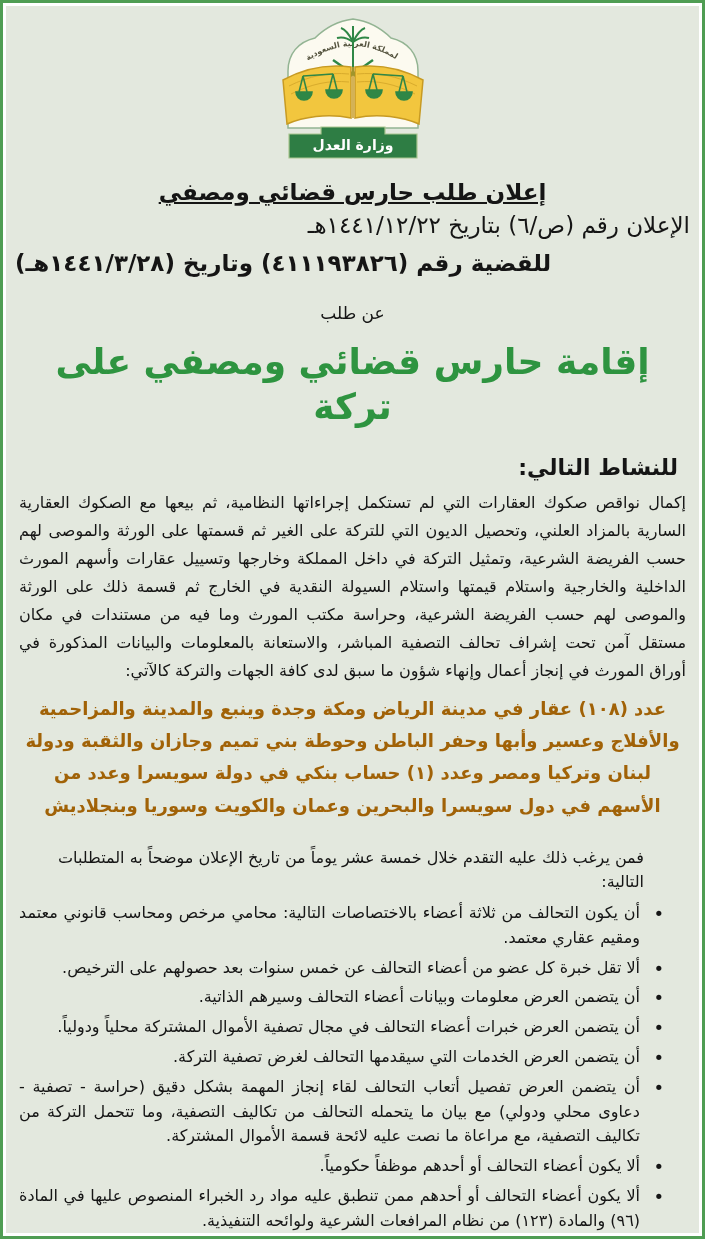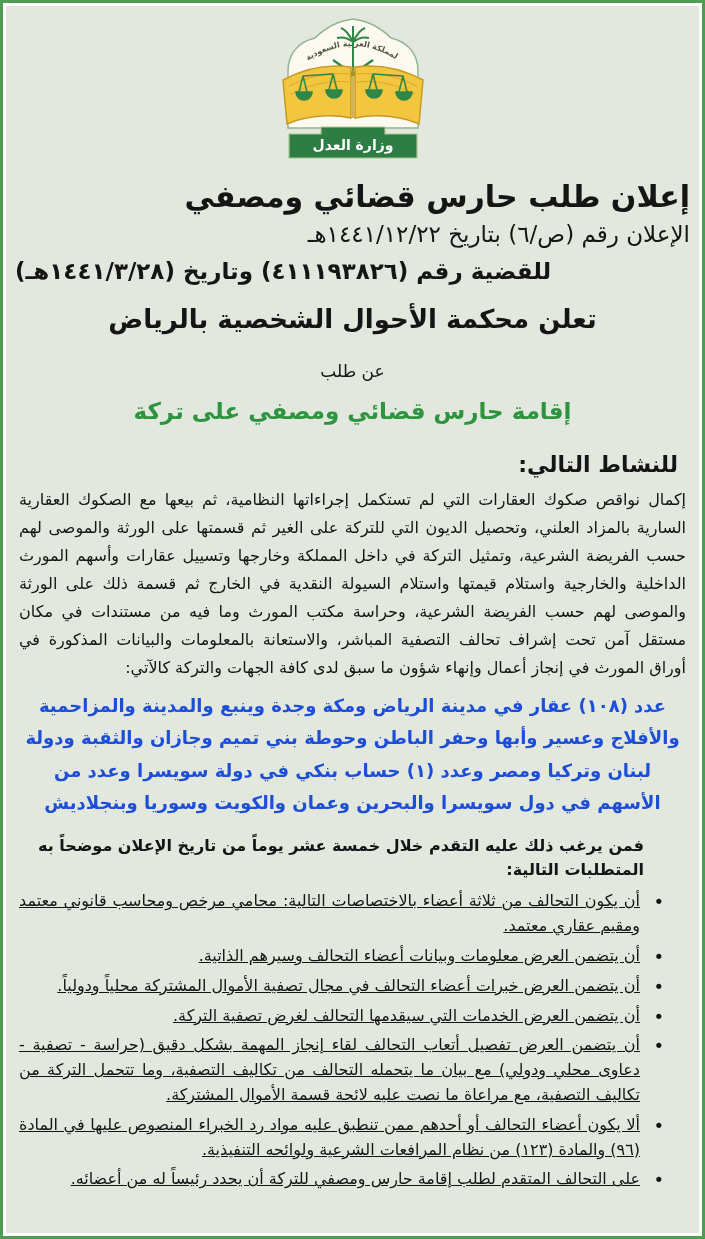--- a/index.html
+++ b/index.html
@@ -10,39 +10,38 @@
     box-sizing:border-box;
     background:#e3e8de;
     border:3px solid #4f9d53;
     box-shadow: inset 0 0 0 3px #ffffff;
     overflow:hidden;
     direction:rtl;
     font-family:"DejaVu Sans","Liberation Sans",sans-serif;
     color:#151515;
   }
   .logo-wrap{width:200px;margin:13px auto 0;display:block;}
-  .h1{margin:10px 12px 0;font-size:30px;line-height:1.25;font-weight:800;text-align:right;}
+  .h1{margin:10px 12px 0;font-size:23px;line-height:1.25;font-weight:800;text-align:center;text-decoration:underline;}
   .h2{margin:4px 12px 0;font-size:23px;line-height:1.3;font-weight:400;text-align:right;}
   .h3{margin:8px 12px 16px;font-size:23px;line-height:1.3;font-weight:800;text-align:left;}
   .h4{margin:13px 12px 0;font-size:26px;line-height:1.3;font-weight:800;text-align:center;}
   .sub{margin:24px 12px 16px;font-size:17px;font-weight:500;text-align:center;}
-  .green-title{margin:8px 12px 0;font-size:23px;line-height:1.25;font-weight:800;text-align:center;color:#2e9440;}
+  .green-title{margin:8px 12px 0;font-size:36px;line-height:1.25;font-weight:800;text-align:center;color:#2e9440;}
   .section-label{margin:26px 24px 0;font-size:22px;font-weight:700;text-align:right;}
   .para{margin:9px 16px 8px;font-size:16px;font-weight:500;line-height:1.75;text-align:justify;}
-  .green-para{margin:7px 20px 0;font-size:18px;font-weight:700;color:#1d4ed8;line-height:1.8;text-align:center;}
-  .intro{margin:15px 58px 0 16px;font-size:16px;font-weight:700;line-height:1.5;text-align:right;}
+  .green-para{margin:7px 20px 0;font-size:18px;font-weight:700;color:#a16207;line-height:1.8;text-align:center;}
+  .intro{margin:24px 58px 0 16px;font-size:16px;font-weight:400;line-height:1.5;text-align:right;}
   ul.reqs{margin:7px 0 0;padding:0 36px 0 16px;list-style:none;}
   ul.reqs li{
     position:relative;
     padding-right:26px;
     margin-top:5px;
     font-size:16px;font-weight:500;
     line-height:1.55;
     text-align:justify;
-    text-decoration:underline;
   }
   ul.reqs li::before{
     content:"\2022";
     position:absolute;right:2px;top:-1px;
     font-size:18px;color:#151515;
   }
 </style>
 </head>
 <body>
 
@@ -104,33 +103,34 @@
       <g>
         <path d="M36,118 L68,118 L68,111 L132,111 L132,118 L164,118 L164,142 L36,142 Z" fill="#2e7d44" stroke="#a9c58f" stroke-width="1.2"></path>
         <text x="100" y="134" text-anchor="middle" font-size="14" font-weight="bold" fill="#ffffff">وزارة العدل</text>
       </g>
     </svg>
   </div>
 
   <div class="h1">إعلان طلب حارس قضائي ومصفي</div>
   <div class="h2">الإعلان رقم (ص/٦) بتاريخ ١٤٤١/١٢/٢٢هـ</div>
   <div class="h3">للقضية رقم (٤١١١٩٣٨٢٦) وتاريخ (١٤٤١/٣/٢٨هـ)</div>
-  <div class="h4">تعلن محكمة الأحوال الشخصية بالرياض</div>
   <div class="sub">عن طلب</div>
   <div class="green-title">إقامة حارس قضائي ومصفي على تركة</div>
 
   <div class="section-label">للنشاط التالي:</div>
   <div class="para">إكمال نواقص صكوك العقارات التي لم تستكمل إجراءاتها النظامية، ثم بيعها مع الصكوك العقارية السارية بالمزاد العلني، وتحصيل الديون التي للتركة على الغير ثم قسمتها على الورثة والموصى لهم حسب الفريضة الشرعية، وتمثيل التركة في داخل المملكة وخارجها وتسييل عقارات وأسهم المورث الداخلية والخارجية واستلام قيمتها واستلام السيولة النقدية في الخارج ثم قسمة ذلك على الورثة والموصى لهم حسب الفريضة الشرعية، وحراسة مكتب المورث وما فيه من مستندات في مكان مستقل آمن تحت إشراف تحالف التصفية المباشر، والاستعانة بالمعلومات والبيانات المذكورة في أوراق المورث في إنجاز أعمال وإنهاء شؤون ما سبق لدى كافة الجهات والتركة كالآتي:</div>
   <div class="green-para">عدد (١٠٨) عقار في مدينة الرياض ومكة وجدة وينبع والمدينة والمزاحمية والأفلاج وعسير وأبها وحفر الباطن وحوطة بني تميم وجازان والثقبة ودولة لبنان وتركيا ومصر وعدد (١) حساب بنكي في دولة سويسرا وعدد من الأسهم في دول سويسرا والبحرين وعمان والكويت وسوريا وبنجلاديش</div>
   <div class="intro">فمن يرغب ذلك عليه التقدم خلال خمسة عشر يوماً من تاريخ الإعلان موضحاً به المتطلبات التالية:</div>
 
   <ul class="reqs">
     <li>أن يكون التحالف من ثلاثة أعضاء بالاختصاصات التالية: محامي مرخص ومحاسب قانوني معتمد ومقيم عقاري معتمد.</li>
+    <li>ألا تقل خبرة كل عضو من أعضاء التحالف عن خمس سنوات بعد حصولهم على الترخيص.</li>
     <li>أن يتضمن العرض معلومات وبيانات أعضاء التحالف وسيرهم الذاتية.</li>
     <li>أن يتضمن العرض خبرات أعضاء التحالف في مجال تصفية الأموال المشتركة محلياً ودولياً.</li>
     <li>أن يتضمن العرض الخدمات التي سيقدمها التحالف لغرض تصفية التركة.</li>
     <li>أن يتضمن العرض تفصيل أتعاب التحالف لقاء إنجاز المهمة بشكل دقيق (حراسة - تصفية - دعاوى محلي ودولي) مع بيان ما يتحمله التحالف من تكاليف التصفية، وما تتحمل التركة من تكاليف التصفية، مع مراعاة ما نصت عليه لائحة قسمة الأموال المشتركة.</li>
+    <li>ألا يكون أعضاء التحالف أو أحدهم موظفاً حكومياً.</li>
     <li>ألا يكون أعضاء التحالف أو أحدهم ممن تنطبق عليه مواد رد الخبراء المنصوص عليها في المادة (٩٦) والمادة (١٢٣) من نظام المرافعات الشرعية ولوائحه التنفيذية.</li>
     <li>على التحالف المتقدم لطلب إقامة حارس ومصفي للتركة أن يحدد رئيساً له من أعضائه.</li>
 
   </ul>
 
 </div>
 
 </body></html>

